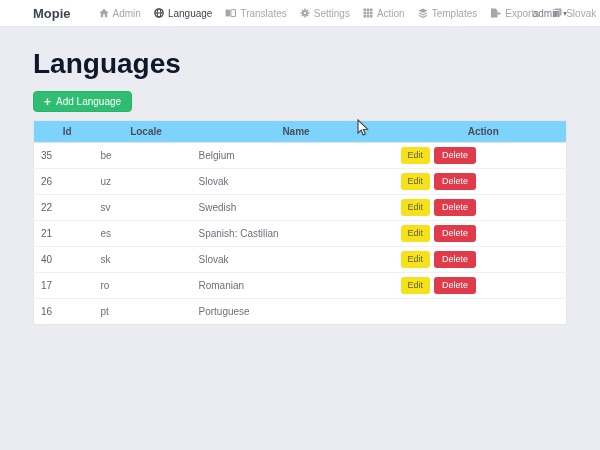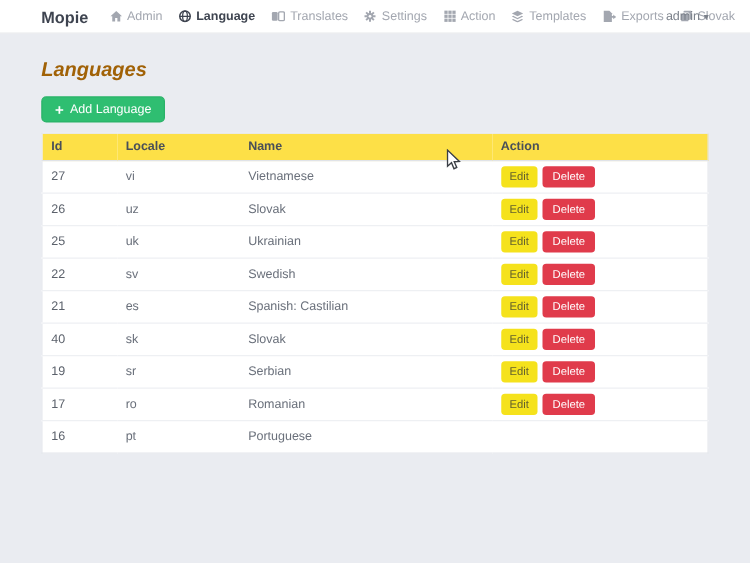--- a/index.html
+++ b/index.html
@@ -7,45 +7,45 @@
   body {
     width:600px; height:450px; overflow:hidden; position:relative;
     background:#eaecf1;
     font-family:"Liberation Sans", sans-serif;
   }
   
   .navbar {
     height:27px; background:#ffffff; border-bottom:1px solid #e7e9ec;
     display:flex; align-items:center; padding:0 33px;
   }
-  .brand { font-size:13px; font-weight:700; color:#3e4450; margin-right:17px; cursor:default; }
+  .brand { font-size:13px; font-weight:700; color:#3e4450; margin-right:28px; cursor:default; }
   .nav-items { display:flex; align-items:center; gap:13px; flex:1; min-width:0; }
   .nav-item {
     display:flex; align-items:center; gap:4px; font-size:10px;
     color:#a3a7b0; text-decoration:none; white-space:nowrap; cursor:pointer;
   }
-  .nav-item.active { color:#3e4450; font-weight:700;justify-content:space-between; }
+  .nav-item.active { color:#3e4450; font-weight:400;justify-content:space-between; }
   .nav-icon { display:flex; align-items:center; }
   .nav-icon svg { display:block; }
   .user-menu { font-size:10px; color:#7b808a; margin-left:auto; display:flex; align-items:center; gap:3px; cursor:pointer; }
   .caret { font-size:8px; color:#7b808a; }
   
   .content { padding:0 33px; }
-  .page-title { font-size:16px; font-weight:600; color:#a16207; margin:21px 0 0 0;font-style:italic; }
+  .page-title { font-size:28px; font-weight:600; color:#0f172a; margin:21px 0 0 0; }
   .add-btn {
     margin-top:11px; height:21px; background:#2fbe71; color:#ffffff;
     font-size:10px; font-family:inherit; border:1px solid #2ab268; border-radius:4px;
     padding:0 10px; display:inline-flex; align-items:center; gap:5px; cursor:pointer;
   }
   .plus { font-size:12px; font-weight:700; line-height:1; }
   
   .table-wrap { margin-top:8px; }
   table { width:100%; border-collapse:collapse; background:#ffffff; border:1px solid #e3e6eb; }
   thead th {
-    background:#fde047; text-align:left; font-size:10px; font-weight:700;
+    background:#7dd3fc; text-align:center; font-size:10px; font-weight:700;
     color:#494f59; height:22px; padding:0 0 0 7px; border-bottom:1px solid #e0e3e8;
   }
   tbody td {
     font-size:10px; color:#6a707b; height:26px; padding:0 0 0 7px;
     border-top:1px solid #eef0f3; background:#ffffff;
   }
   tbody tr:first-child td { border-top:none; }
   td.cell-id { color:#5b616b; }
   .col-id { width:60px; } .col-locale { width:98px; } .col-name { width:202px; }
   .btn-edit {
@@ -177,59 +177,47 @@
       <thead>
         <tr id="header-row">
             <th class="col-id">Id</th>
             <th class="col-locale">Locale</th>
             <th class="col-name">Name</th>
             <th class="col-action">Action</th>
           </tr>
       </thead>
       <tbody id="table-body">
           <tr>
-            <td class="cell-id">27</td>
-            <td>vi</td>
-            <td>Vietnamese</td>
+            <td class="cell-id">35</td>
+            <td>be</td>
+            <td>Belgium</td>
             <td><button class="btn-edit">Edit</button><button class="btn-delete">Delete</button></td>
           </tr>
           <tr>
             <td class="cell-id">26</td>
             <td>uz</td>
             <td>Slovak</td>
             <td><button class="btn-edit">Edit</button><button class="btn-delete">Delete</button></td>
           </tr>
           <tr>
-            <td class="cell-id">25</td>
-            <td>uk</td>
-            <td>Ukrainian</td>
-            <td><button class="btn-edit">Edit</button><button class="btn-delete">Delete</button></td>
-          </tr>
-          <tr>
             <td class="cell-id">22</td>
             <td>sv</td>
             <td>Swedish</td>
             <td><button class="btn-edit">Edit</button><button class="btn-delete">Delete</button></td>
           </tr>
           <tr>
             <td class="cell-id">21</td>
             <td>es</td>
             <td>Spanish: Castilian</td>
             <td><button class="btn-edit">Edit</button><button class="btn-delete">Delete</button></td>
           </tr>
           <tr>
             <td class="cell-id">40</td>
             <td>sk</td>
             <td>Slovak</td>
-            <td><button class="btn-edit">Edit</button><button class="btn-delete">Delete</button></td>
-          </tr>
-          <tr>
-            <td class="cell-id">19</td>
-            <td>sr</td>
-            <td>Serbian</td>
             <td><button class="btn-edit">Edit</button><button class="btn-delete">Delete</button></td>
           </tr>
           <tr>
             <td class="cell-id">17</td>
             <td>ro</td>
             <td>Romanian</td>
             <td><button class="btn-edit">Edit</button><button class="btn-delete">Delete</button></td>
           </tr>
           <tr>
             <td class="cell-id">16</td>

